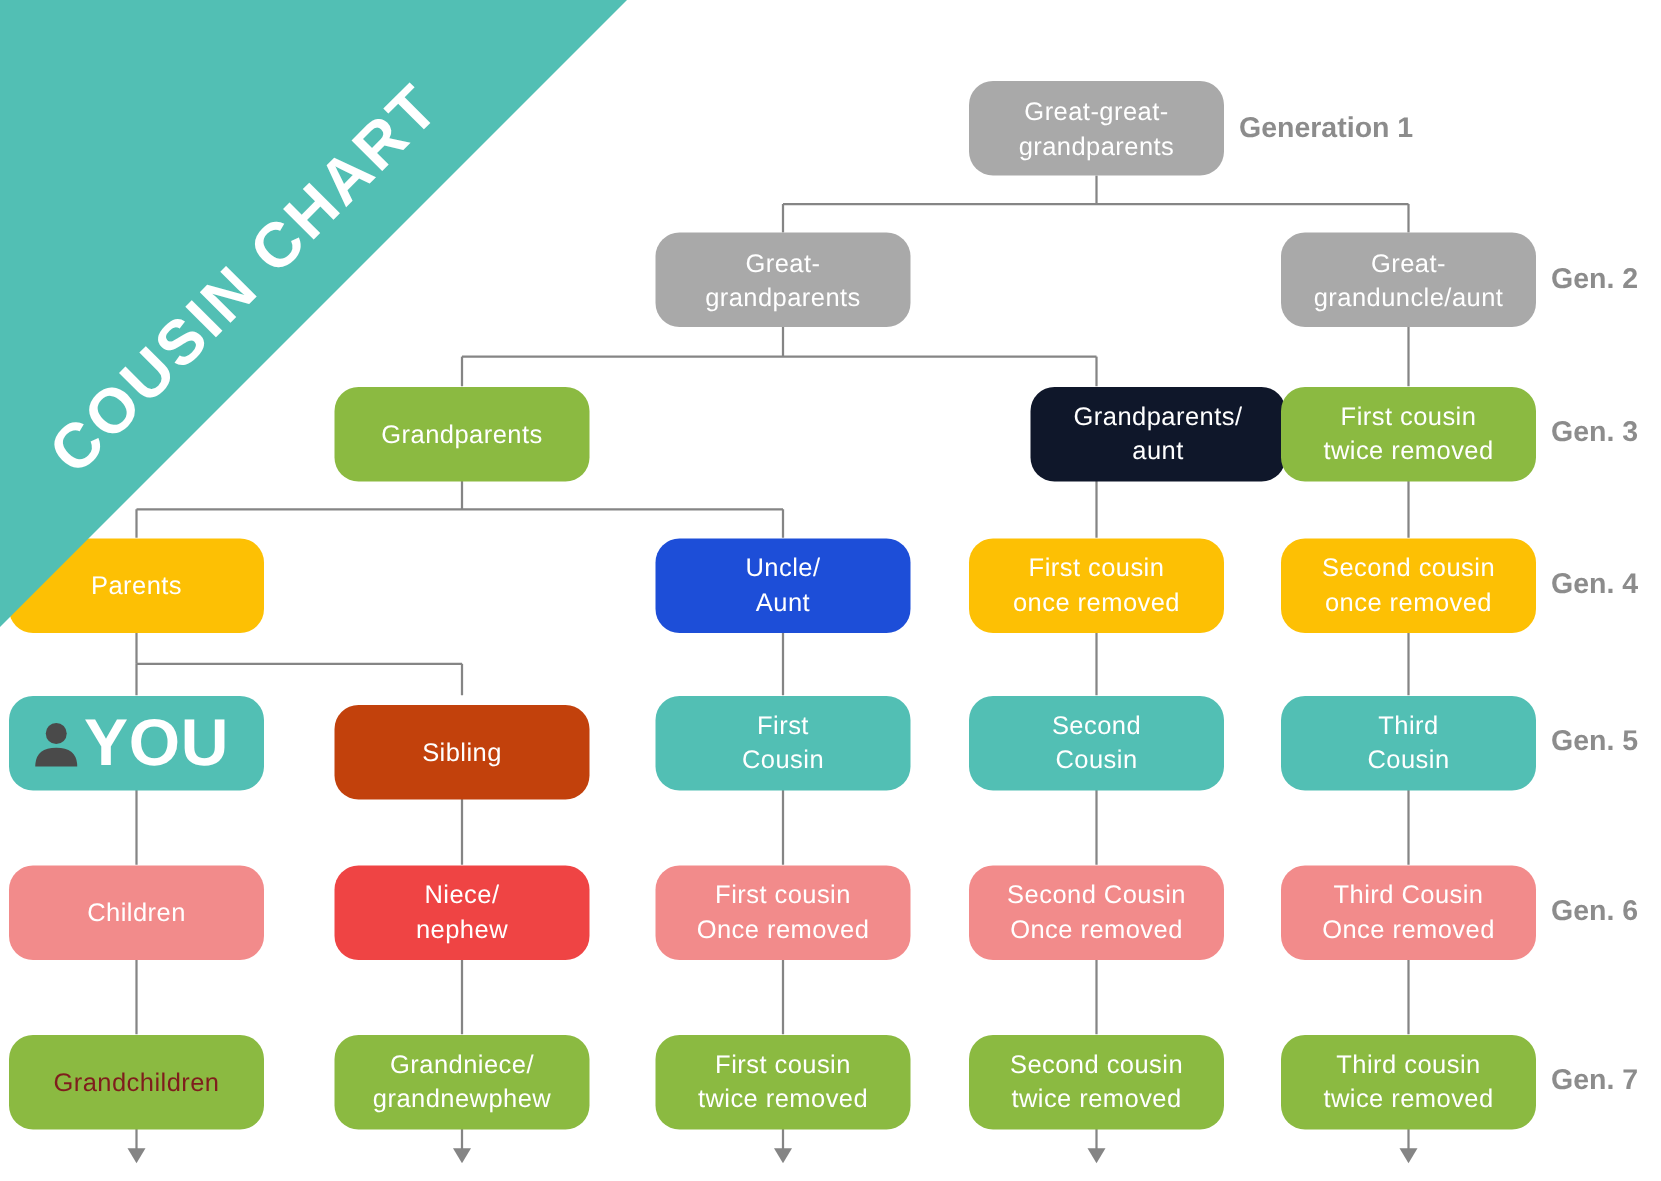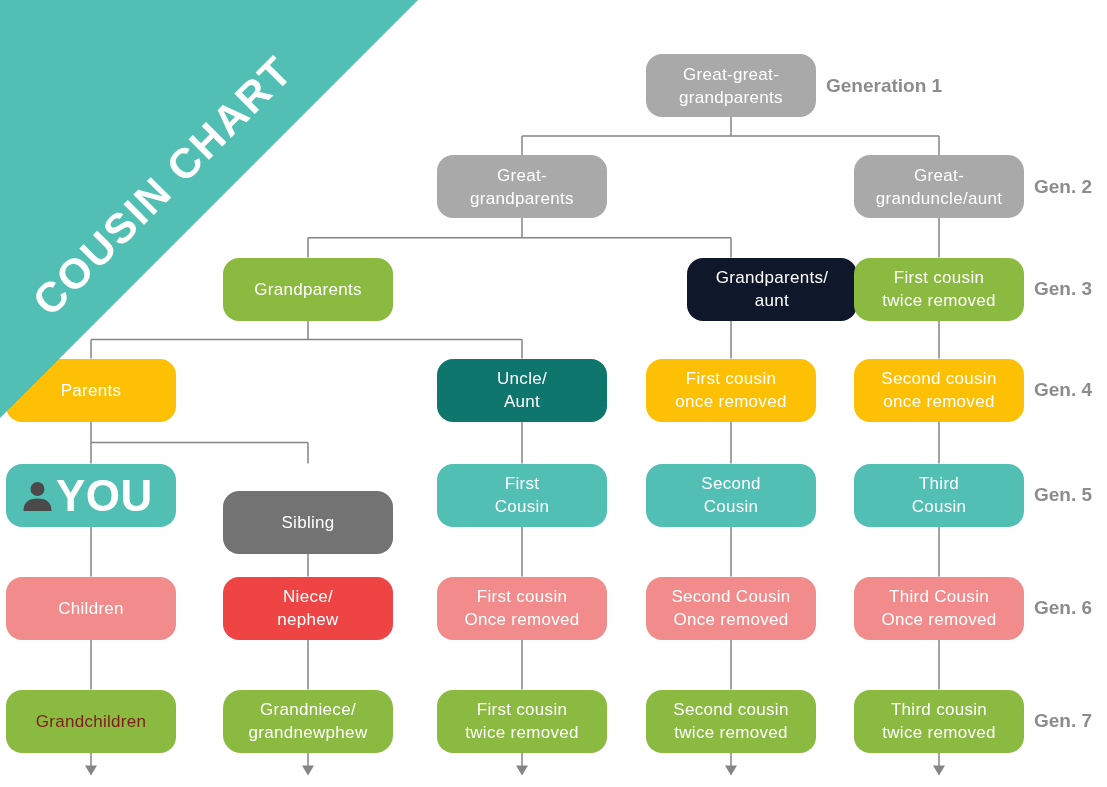--- a/index.html
+++ b/index.html
@@ -108,42 +108,42 @@
         <span class="line">Grandparents/</span>
         <span class="line">aunt</span>
       </div>
       <div class="node" style="left: 854px; top: 257.5px; background: rgb(139, 186, 65); color: rgb(255, 255, 255);">
         <span class="line">First cousin</span>
         <span class="line">twice removed</span>
       </div>
       <div class="node" style="left: 6px; top: 358.5px; background: rgb(253, 192, 4); color: rgb(255, 255, 255);">
         <span class="line">Parents</span>
       </div>
-      <div class="node" style="left: 437px; top: 358.5px; background: #0f766e; color: rgb(255, 255, 255); justify-content: center;">
+      <div class="node" style="left: 437px; top: 358.5px; background: #1d4ed8; color: rgb(255, 255, 255); justify-content: center;">
         <span class="line">Uncle/</span>
         <span class="line">Aunt</span>
       </div>
       <div class="node" style="left: 646px; top: 358.5px; background: rgb(253, 192, 4); color: rgb(255, 255, 255);">
         <span class="line">First cousin</span>
         <span class="line">once removed</span>
       </div>
       <div class="node" style="left: 854px; top: 358.5px; background: rgb(253, 192, 4); color: rgb(255, 255, 255);">
         <span class="line">Second cousin</span>
         <span class="line">once removed</span>
       </div>
       <div class="node emphasis" style="left: 6px; top: 463.5px; background: rgb(82, 191, 180); color: rgb(255, 255, 255);">
         <span class="you-icon">
           <svg width="31" height="33" viewBox="0 0 31 33">
             <circle cx="15.5" cy="9" r="7" fill="#4a4a4a"></circle>
             <path d="M1.5 31 Q1.5 18.5 15.5 18.5 Q29.5 18.5 29.5 31 Z" fill="#4a4a4a"></path>
           </svg>
         </span>
         <span class="line">YOU</span>
       </div>
-      <div class="node" style="left: 223px; top: 491px; background: #737373; color: rgb(255, 255, 255);">
+      <div class="node" style="left: 223px; top: 470px; background: #c2410c; color: rgb(255, 255, 255);">
         <span class="line">Sibling</span>
       </div>
       <div class="node" style="left: 437px; top: 463.5px; background: rgb(82, 191, 180); color: rgb(255, 255, 255);">
         <span class="line">First</span>
         <span class="line">Cousin</span>
       </div>
       <div class="node" style="left: 646px; top: 463.5px; background: rgb(82, 191, 180); color: rgb(255, 255, 255);">
         <span class="line">Second</span>
         <span class="line">Cousin</span>
       </div>
@@ -166,21 +166,21 @@
         <span class="line">Second Cousin</span>
         <span class="line">Once removed</span>
       </div>
       <div class="node" style="left: 854px; top: 576.5px; background: rgb(242, 139, 139); color: rgb(255, 255, 255);">
         <span class="line">Third Cousin</span>
         <span class="line">Once removed</span>
       </div>
       <div class="node" style="left: 6px; top: 689.5px; background: rgb(139, 186, 65); color: #7f1d1d;">
         <span class="line">Grandchildren</span>
       </div>
-      <div class="node" style="left: 223px; top: 689.5px; background: rgb(139, 186, 65); color: rgb(255, 255, 255); border-radius: 18px;">
+      <div class="node" style="left: 223px; top: 689.5px; background: rgb(139, 186, 65); color: rgb(255, 255, 255);">
         <span class="line">Grandniece/</span>
         <span class="line">grandnewphew</span>
       </div>
       <div class="node" style="left: 437px; top: 689.5px; background: rgb(139, 186, 65); color: rgb(255, 255, 255);">
         <span class="line">First cousin</span>
         <span class="line">twice removed</span>
       </div>
       <div class="node" style="left: 646px; top: 689.5px; background: rgb(139, 186, 65); color: rgb(255, 255, 255);">
         <span class="line">Second cousin</span>
         <span class="line">twice removed</span>

